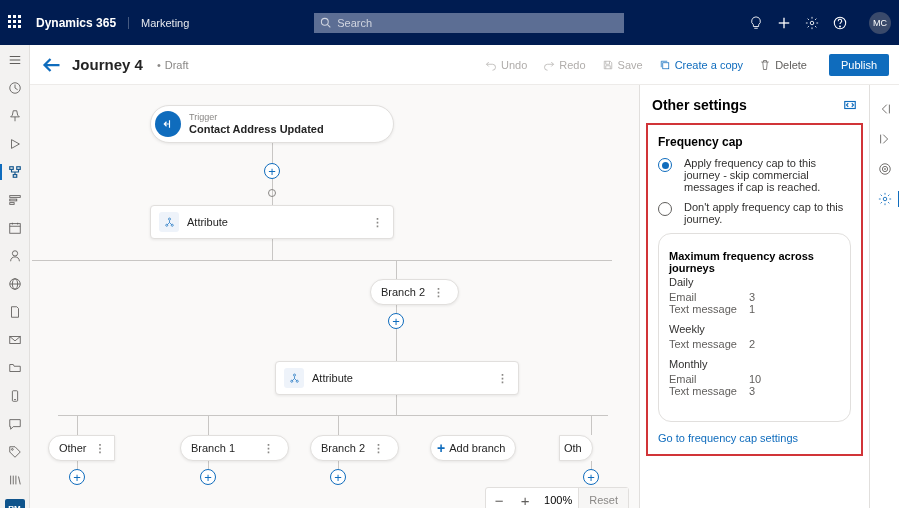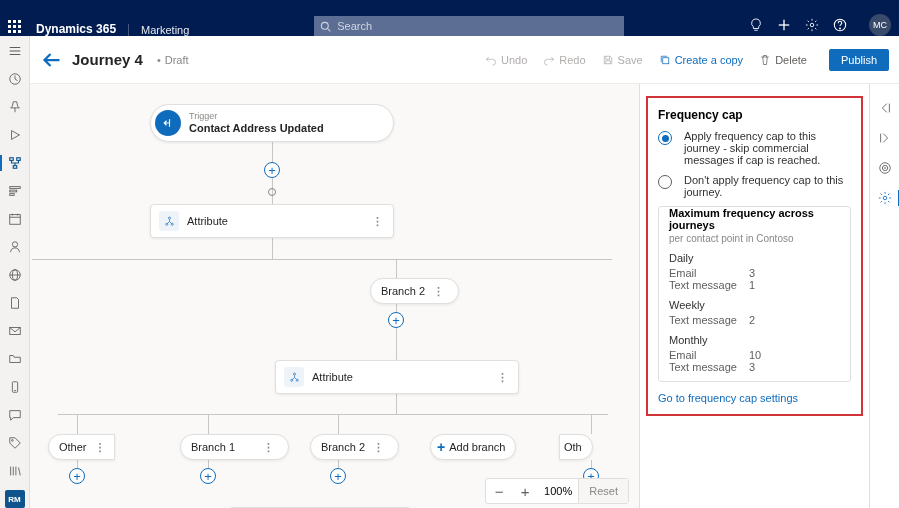--- a/index.html
+++ b/index.html
@@ -1,19 +1,19 @@
 <!DOCTYPE html>
 <html><head>
 <meta charset="utf-8">
 <style>
   * { box-sizing: border-box; margin: 0; padding: 0; font-family: "Segoe UI", Arial, sans-serif; }
   body { width: 899px; height: 508px; overflow: hidden; background: #fff; position: relative; }
 
   
-  .topbar { height: 36px; background: #001c51; display: flex; align-items: flex-end; color: #fff; padding: 0 8px; }
+  .topbar { height: 45px; background: #001c51; display: flex; align-items: center; color: #fff; padding: 0 8px; }
   .waffle { width: 16px; height: 16px; display: grid; grid-template-columns: repeat(3,3px); grid-template-rows: repeat(3,3px); gap: 2px; margin-right: 12px; cursor: pointer; }
   .waffle span { background: #fff; }
   .brand { font-size: 12px; font-weight: 600; margin-right: 12px; }
   .brand-sub { font-size: 11px; opacity: .9; border-left: 1px solid rgba(255,255,255,.3); padding-left: 12px; }
   .topbar-spacer { flex: 1; display: flex; justify-content: center; }
   .search { width: 310px; height: 20px; background: #5c6e94; display: flex; align-items: center; padding: 0 6px; }
   .search svg { width: 11px; height: 11px; margin-right: 6px; }
   .search input { background: transparent; border: none; color: #fff; font-size: 11px; outline: none; flex: 1; }
   .search input::placeholder { color: #d0d5e0; }
   .top-icons { display: flex; gap: 14px; align-items: center; }
@@ -29,21 +29,21 @@
   .leftnav .nav-item.active::before { content: ""; position: absolute; left: -6px; top: 1px; bottom: 1px; width: 2px; background: #0f6cbd; }
   .leftnav .badge { position: absolute; bottom: 6px; width: 20px; height: 18px; background: #0f548c; color: #fff; font-size: 8px; display: flex; align-items: center; justify-content: center; font-weight: 600; border-radius: 2px; cursor: pointer; }
 
   .rightstrip { width: 30px; border-left: 1px solid #e1dfdd; display: flex; flex-direction: column; align-items: center; padding-top: 16px; gap: 14px; }
   .rightstrip .rs-item { width: 16px; height: 16px; color: #605e5c; cursor: pointer; display: flex; align-items: center; justify-content: center; }
   .rightstrip .rs-item svg { width: 14px; height: 14px; }
   .rightstrip .rs-item.active { color: #0f6cbd; position: relative; }
   .rightstrip .rs-item.active::after { content: ""; position: absolute; right: -7px; top: 0; bottom: 0; width: 2px; background: #0f6cbd; }
 
   .main { flex: 1; display: flex; flex-direction: column; min-width: 0; }
-  .cmdbar { height: 48px; display: flex; align-items: center; padding: 0 10px; border-bottom: 1px solid #edebe9; gap: 4px; }
+  .cmdbar { height: 40px; display: flex; align-items: center; padding: 0 10px; border-bottom: 1px solid #edebe9; gap: 4px; }
   .back { width: 24px; height: 24px; display: flex; align-items: center; justify-content: center; color: #0f6cbd; cursor: pointer; }
   .title { font-size: 15px; font-weight: 600; color: #242424; margin-left: 4px; }
   .draft { font-size: 11px; color: #8a8886; margin-left: 10px; }
   .draft::before { content: "•"; margin-right: 4px; }
   .cmdbar-spacer { flex: 1; }
   .cmd { display: flex; align-items: center; gap: 4px; font-size: 11px; color: #605e5c; cursor: pointer; padding: 4px 6px; }
   .cmd.disabled { color: #b0adab; }
   .cmd svg { width: 12px; height: 12px; }
   .cmd.primary { background: #0f6cbd; color: #fff; padding: 5px 12px; border-radius: 2px; margin-left: 12px; }
 
@@ -112,21 +112,21 @@
   .panel { width: 230px; border-left: 1px solid #e1dfdd; padding: 12px 12px; overflow-y: auto; }
   .panel-head { display: flex; align-items: center; justify-content: space-between; margin-bottom: 10px; }
   .panel-head h2 { font-size: 14px; font-weight: 600; }
   .panel-head svg { width: 14px; height: 14px; color: #0f6cbd; cursor: pointer; }
   .red { border: 2px solid #d13438; padding: 10px; margin: 0 -6px; }
   .red h3 { font-size: 12px; font-weight: 600; margin-bottom: 8px; }
   .radio { display: flex; gap: 12px; font-size: 11px; color: #323130; margin-bottom: 8px; align-items: flex-start; cursor: pointer; }
   .radio .r { width: 14px; height: 14px; border-radius: 50%; border: 1px solid #605e5c; flex-shrink: 0; display: flex; align-items: center; justify-content: center; margin-top: 1px; }
   .radio.checked .r { border-color: #0f6cbd; }
   .radio.checked .r::after { content: ""; width: 7px; height: 7px; border-radius: 50%; background: #0f6cbd; }
-  .freqbox { border: 1px solid #e1dfdd; border-radius: 3px; padding: 0 10px; margin-top: 8px; margin-bottom: 10px; }
+  .freqbox { border: 1px solid #e1dfdd; border-radius: 13px; padding: 16px 10px; margin-top: 8px; margin-bottom: 10px; }
   .freqbox h4 { font-size: 11px; font-weight: 600; margin-bottom: 2px; }
   .freqbox .sub { font-size: 10px; color: #8a8886; margin-bottom: 8px; }
   .freqbox .group { margin-bottom: 8px; }
   .freqbox .group .g { font-size: 11px; color: #323130; margin-bottom: 3px; }
   .freqbox .row { display: flex; font-size: 11px; color: #605e5c; }
   .freqbox .row .k { width: 80px; }
   .link { font-size: 11px; color: #0f6cbd; cursor: pointer; }
 </style>
 </head>
 <body>
@@ -432,34 +432,40 @@
 
         <div class="zoom">
           <button>−</button>
           <button>+</button>
           <span class="pct">100%</span>
           <span class="reset">Reset</span>
         </div>
       </div>
 
       <div class="panel">
+        <div class="panel-head">
+          <h2>Other settings</h2>
+          <svg viewBox="0 0 16 16" fill="none" stroke="currentColor" stroke-width="1.3">
+              <rect x="2" y="4" width="12" height="8"></rect>
+              <path d="M6 6l-2 2 2 2M10 6l2 2-2 2"></path>
+            </svg>
+        </div>
         <div class="red">
           <h3>Frequency cap</h3>
           <div class="radio checked">
               <div class="r"></div>
               <span>Apply frequency cap to this journey - skip commercial messages if cap is reached.</span>
             </div>
           <div class="radio">
               <div class="r"></div>
               <span>Don't apply frequency cap to this journey.</span>
             </div>
 
           <div class="freqbox">
             <h4>Maximum frequency across journeys</h4>
-            <div class="sub">per contact point in Contoso</div>
             <div class="group">
               <div class="g">Daily</div>
               <div class="row">
                   <span class="k">Email</span>
                   <span>3</span>
                 </div>
               <div class="row">
                   <span class="k">Text message</span>
                   <span>1</span>
                 </div>

